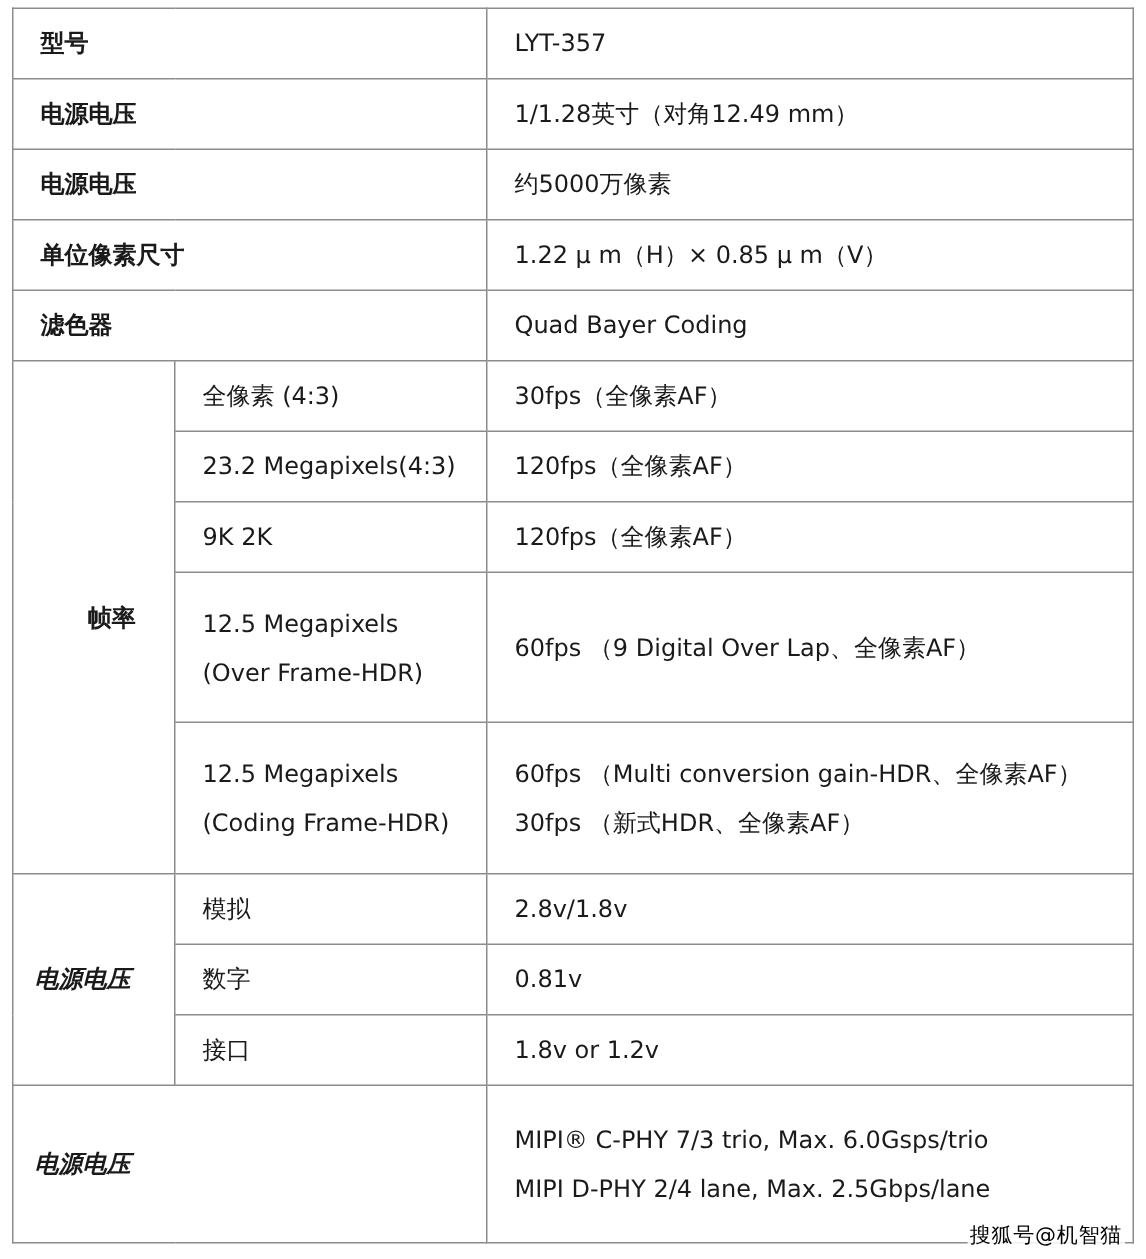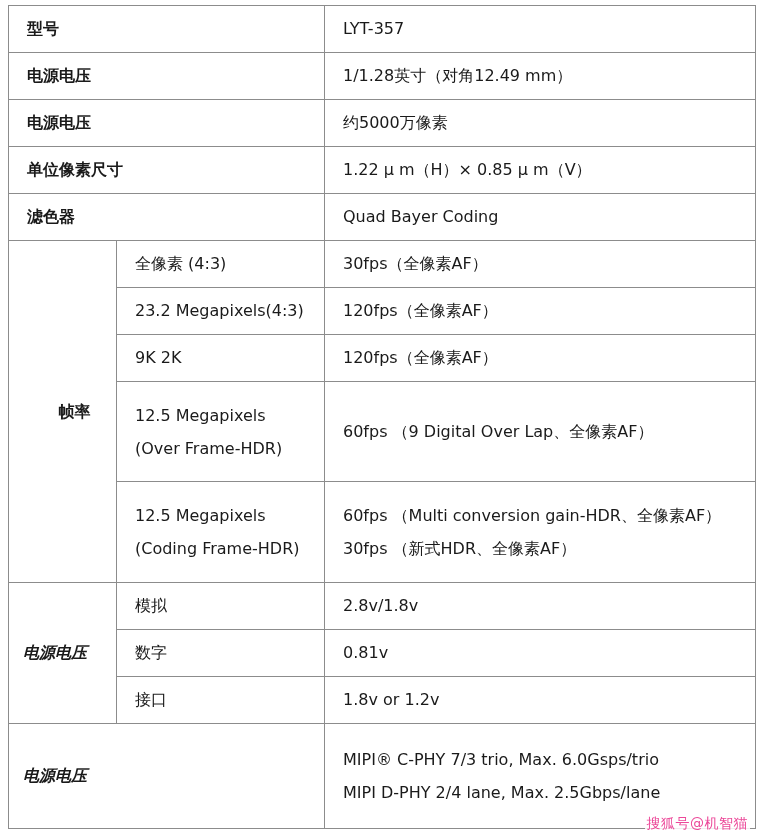--- a/index.html
+++ b/index.html
@@ -52,21 +52,21 @@
     .h48 { height: 46px; }
     .h100 { height: 99px; }
     .h101 { height: 100px; }
     .h105 { height: 104px; }
     .multi span { display: block; line-height: 33px; }
     .watermark {
       position: absolute;
       right: 14px;
       bottom: 6px;
       font-size: 14px;
-      color: #ec4899;
+      color: #000000;
       background: rgba(255,255,255,0.85);
       padding: 0 2px;
       letter-spacing: 0.5px;
     }
   </style>
 </head>
 <body>
 
 <table class="spec">
   <colgroup>

